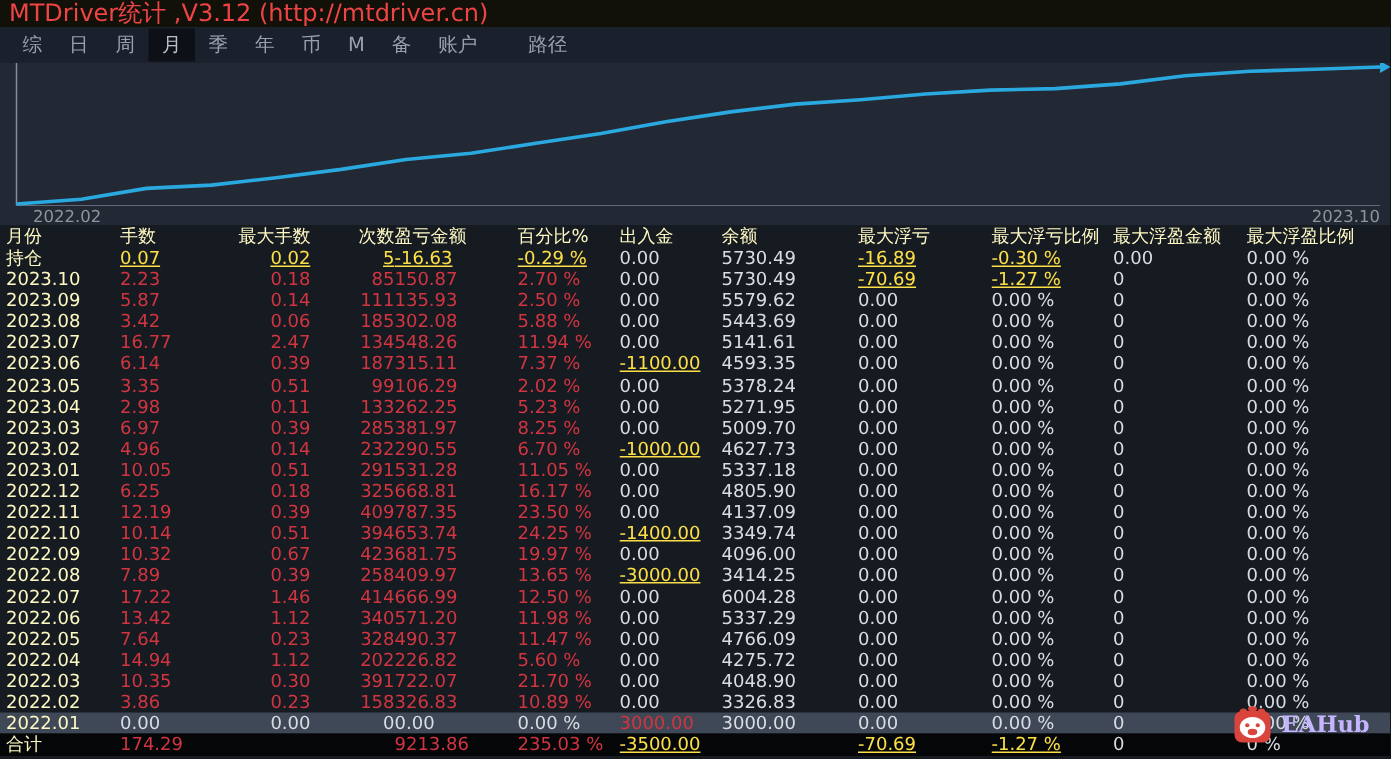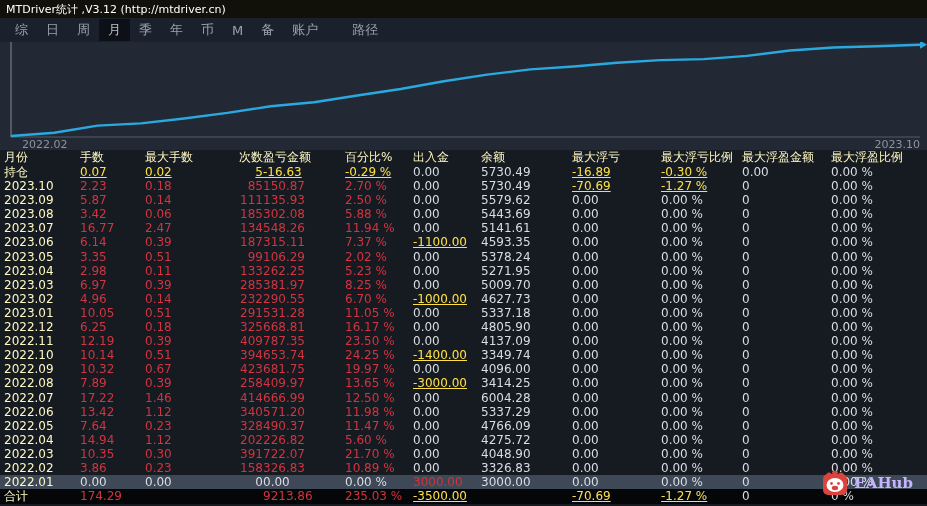--- a/index.html
+++ b/index.html
@@ -9,21 +9,21 @@
     font-family:"DejaVu Sans","Liberation Sans",sans-serif;
     font-size:12px;color:#d9dde3;
     -webkit-font-smoothing:antialiased;
   }
   
   .titlebar{
     position:absolute;left:0;top:0;width:927px;height:18px;
     background:#11110a;display:flex;align-items:center;
     padding-left:6px;box-sizing:border-box;
   }
-  .titlebar .title{color:#ffffff;font-size:11px;white-space:nowrap;}
+  .titlebar .title{color:#ef4444;font-size:16px;white-space:nowrap;}
   
   .menubar{
     position:absolute;left:0;top:18px;width:927px;height:24px;
     background:#1b212c;display:flex;align-items:center;
     padding-left:6px;box-sizing:border-box;
   }
   .menu-item{
     color:#99a0ac;font-size:13px;padding:2px 9px;cursor:default;
     white-space:nowrap;
   }
@@ -41,21 +41,21 @@
     background:#161a21;
   }
   .t-row{
     display:flex;height:14.1px;line-height:14.1px;
     padding-left:4px;box-sizing:border-box;white-space:nowrap;
   }
   .t-row.header{height:15px;line-height:15px;color:#fef9c3;}
   .t-row.selected{background:#3f4856;}
   .t-row.total{background:#050608;height:15px;line-height:15px;}
   .t-cell{overflow:hidden;flex:0 0 auto;}
-  .c0{width:76px;} .c1{width:65px;} .c2{width:62px;} .c3{width:56px;text-align:right;}
+  .c0{width:76px;} .c1{width:65px;} .c2{width:62px;text-align:right;} .c3{width:56px;text-align:right;}
   .c4{width:82px;} .c5{width:68px;} .c6{width:68px;} .c7{width:91px;}
   .c8{width:89px;} .c9{width:81px;} .c10{width:89px;} .c11{width:96px;}
   .w{color:#d9dde3;} .r{color:#d03540;} .g{color:#fde047;text-decoration:underline;}
   .lbl{color:#fef9c3;}
   
   .watermark{
     position:absolute;right:14px;bottom:10px;display:flex;
     align-items:center;gap:6px;z-index:5;
   }
   .wm-text{color:#c4b5fd;font-weight:bold;font-size:15px;

